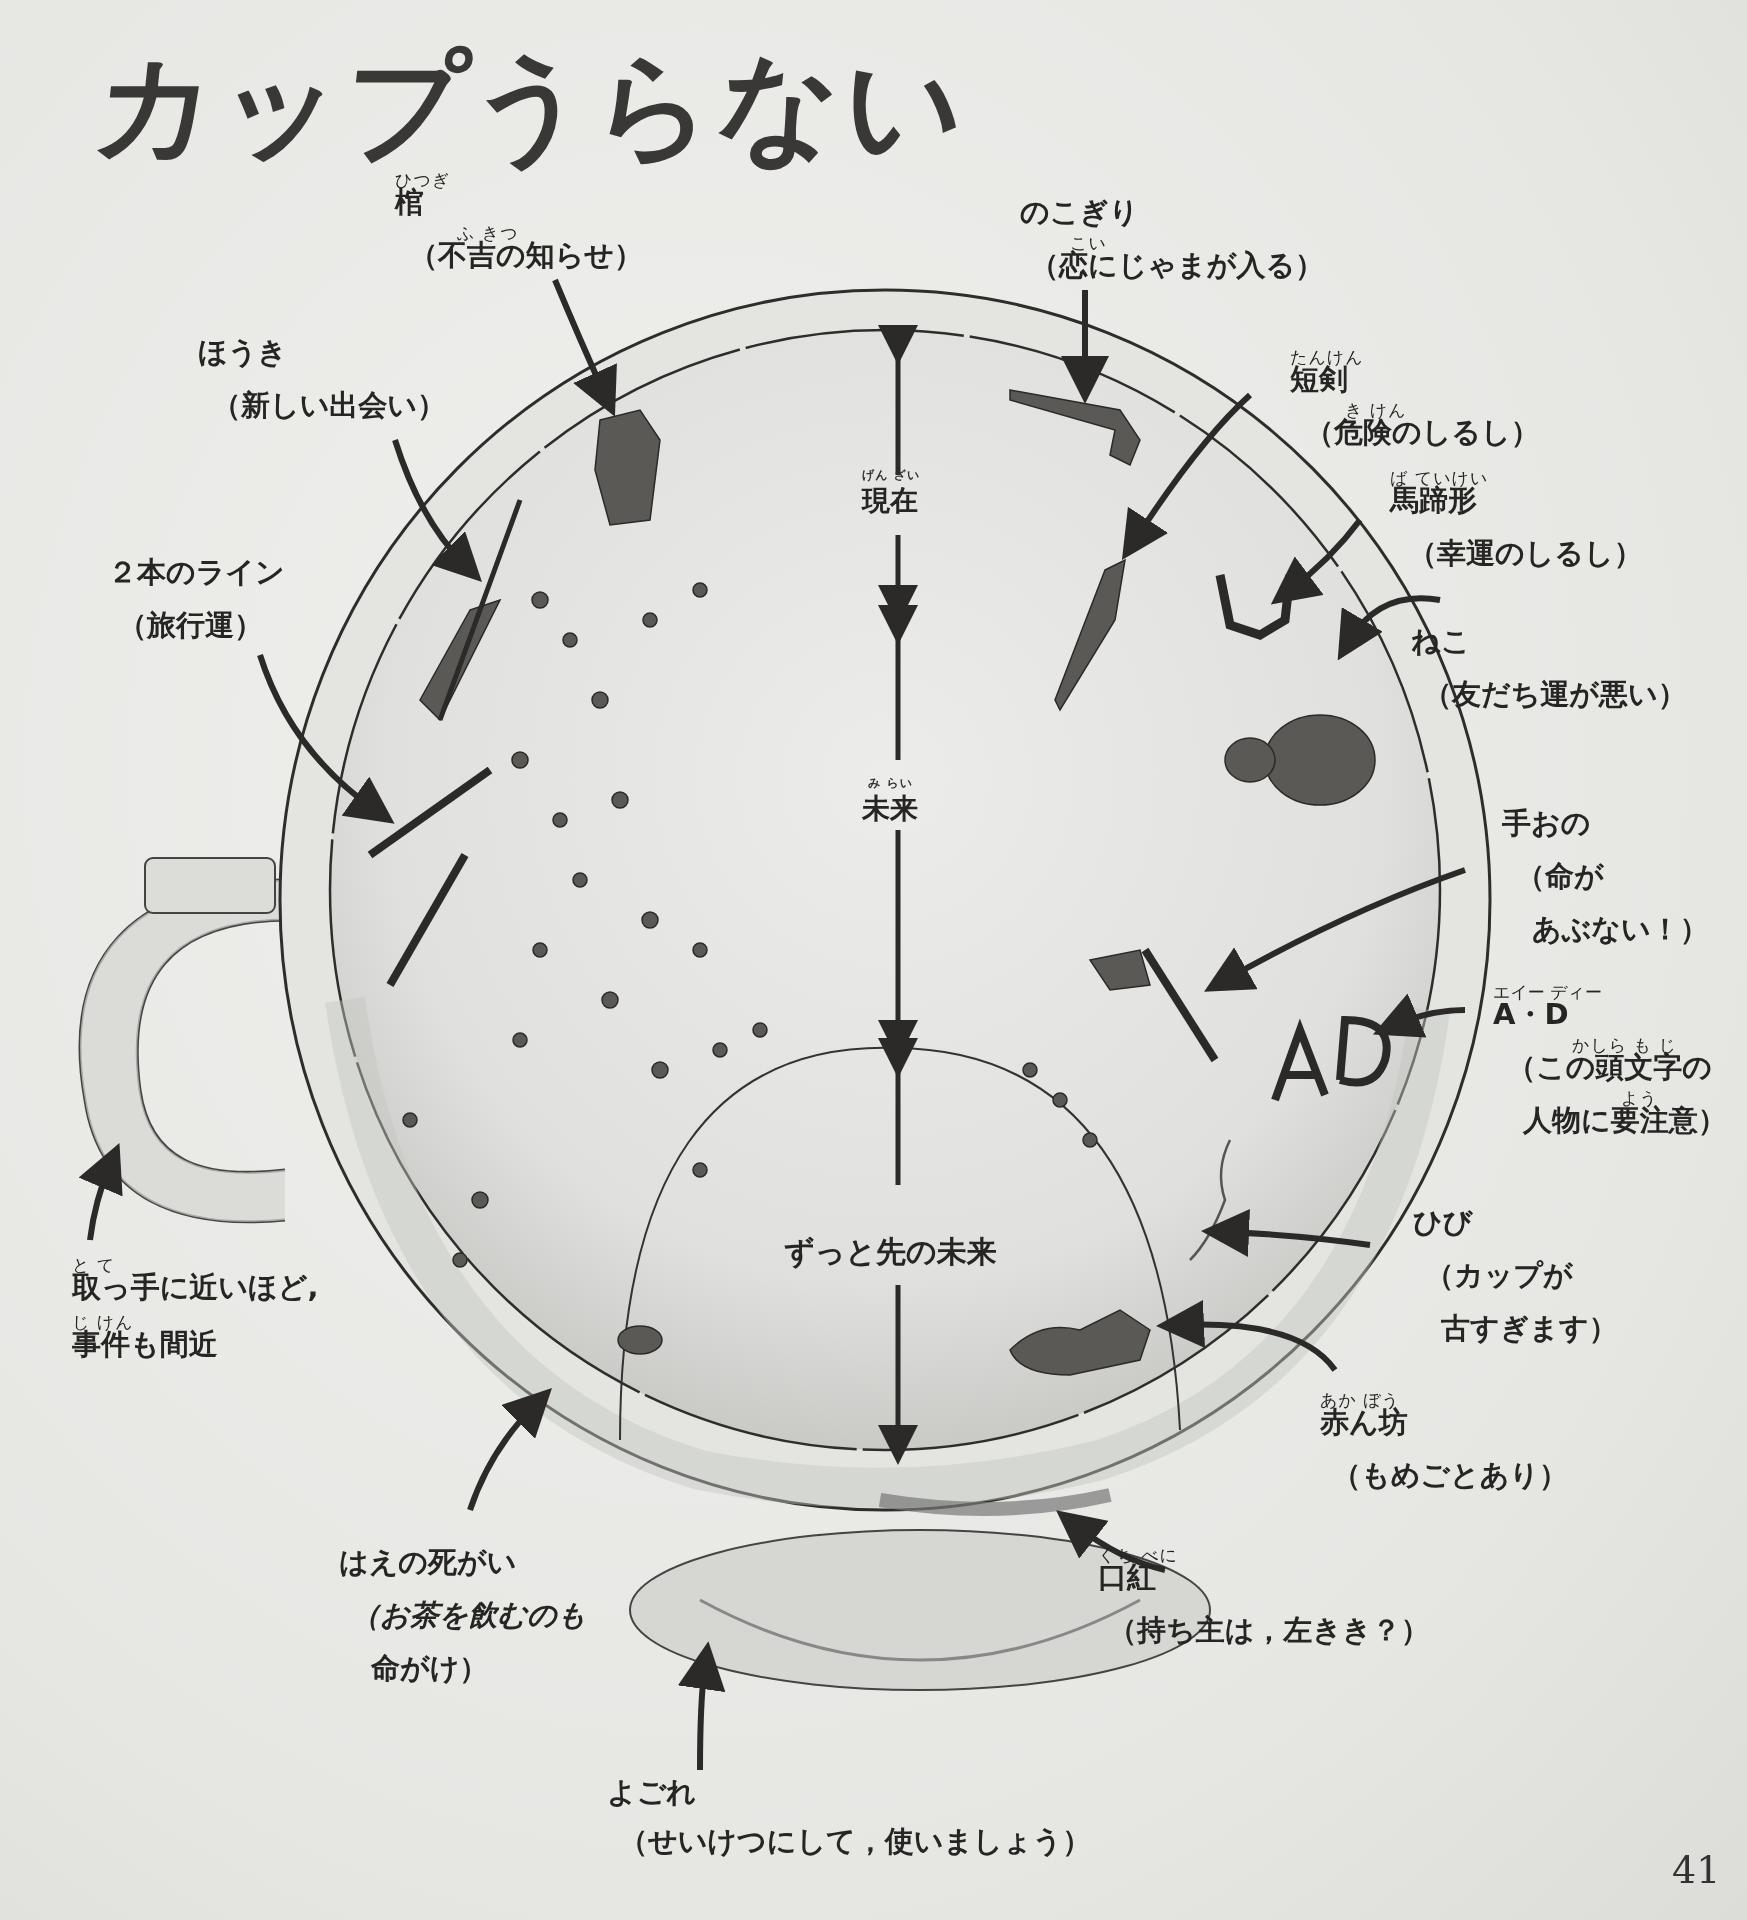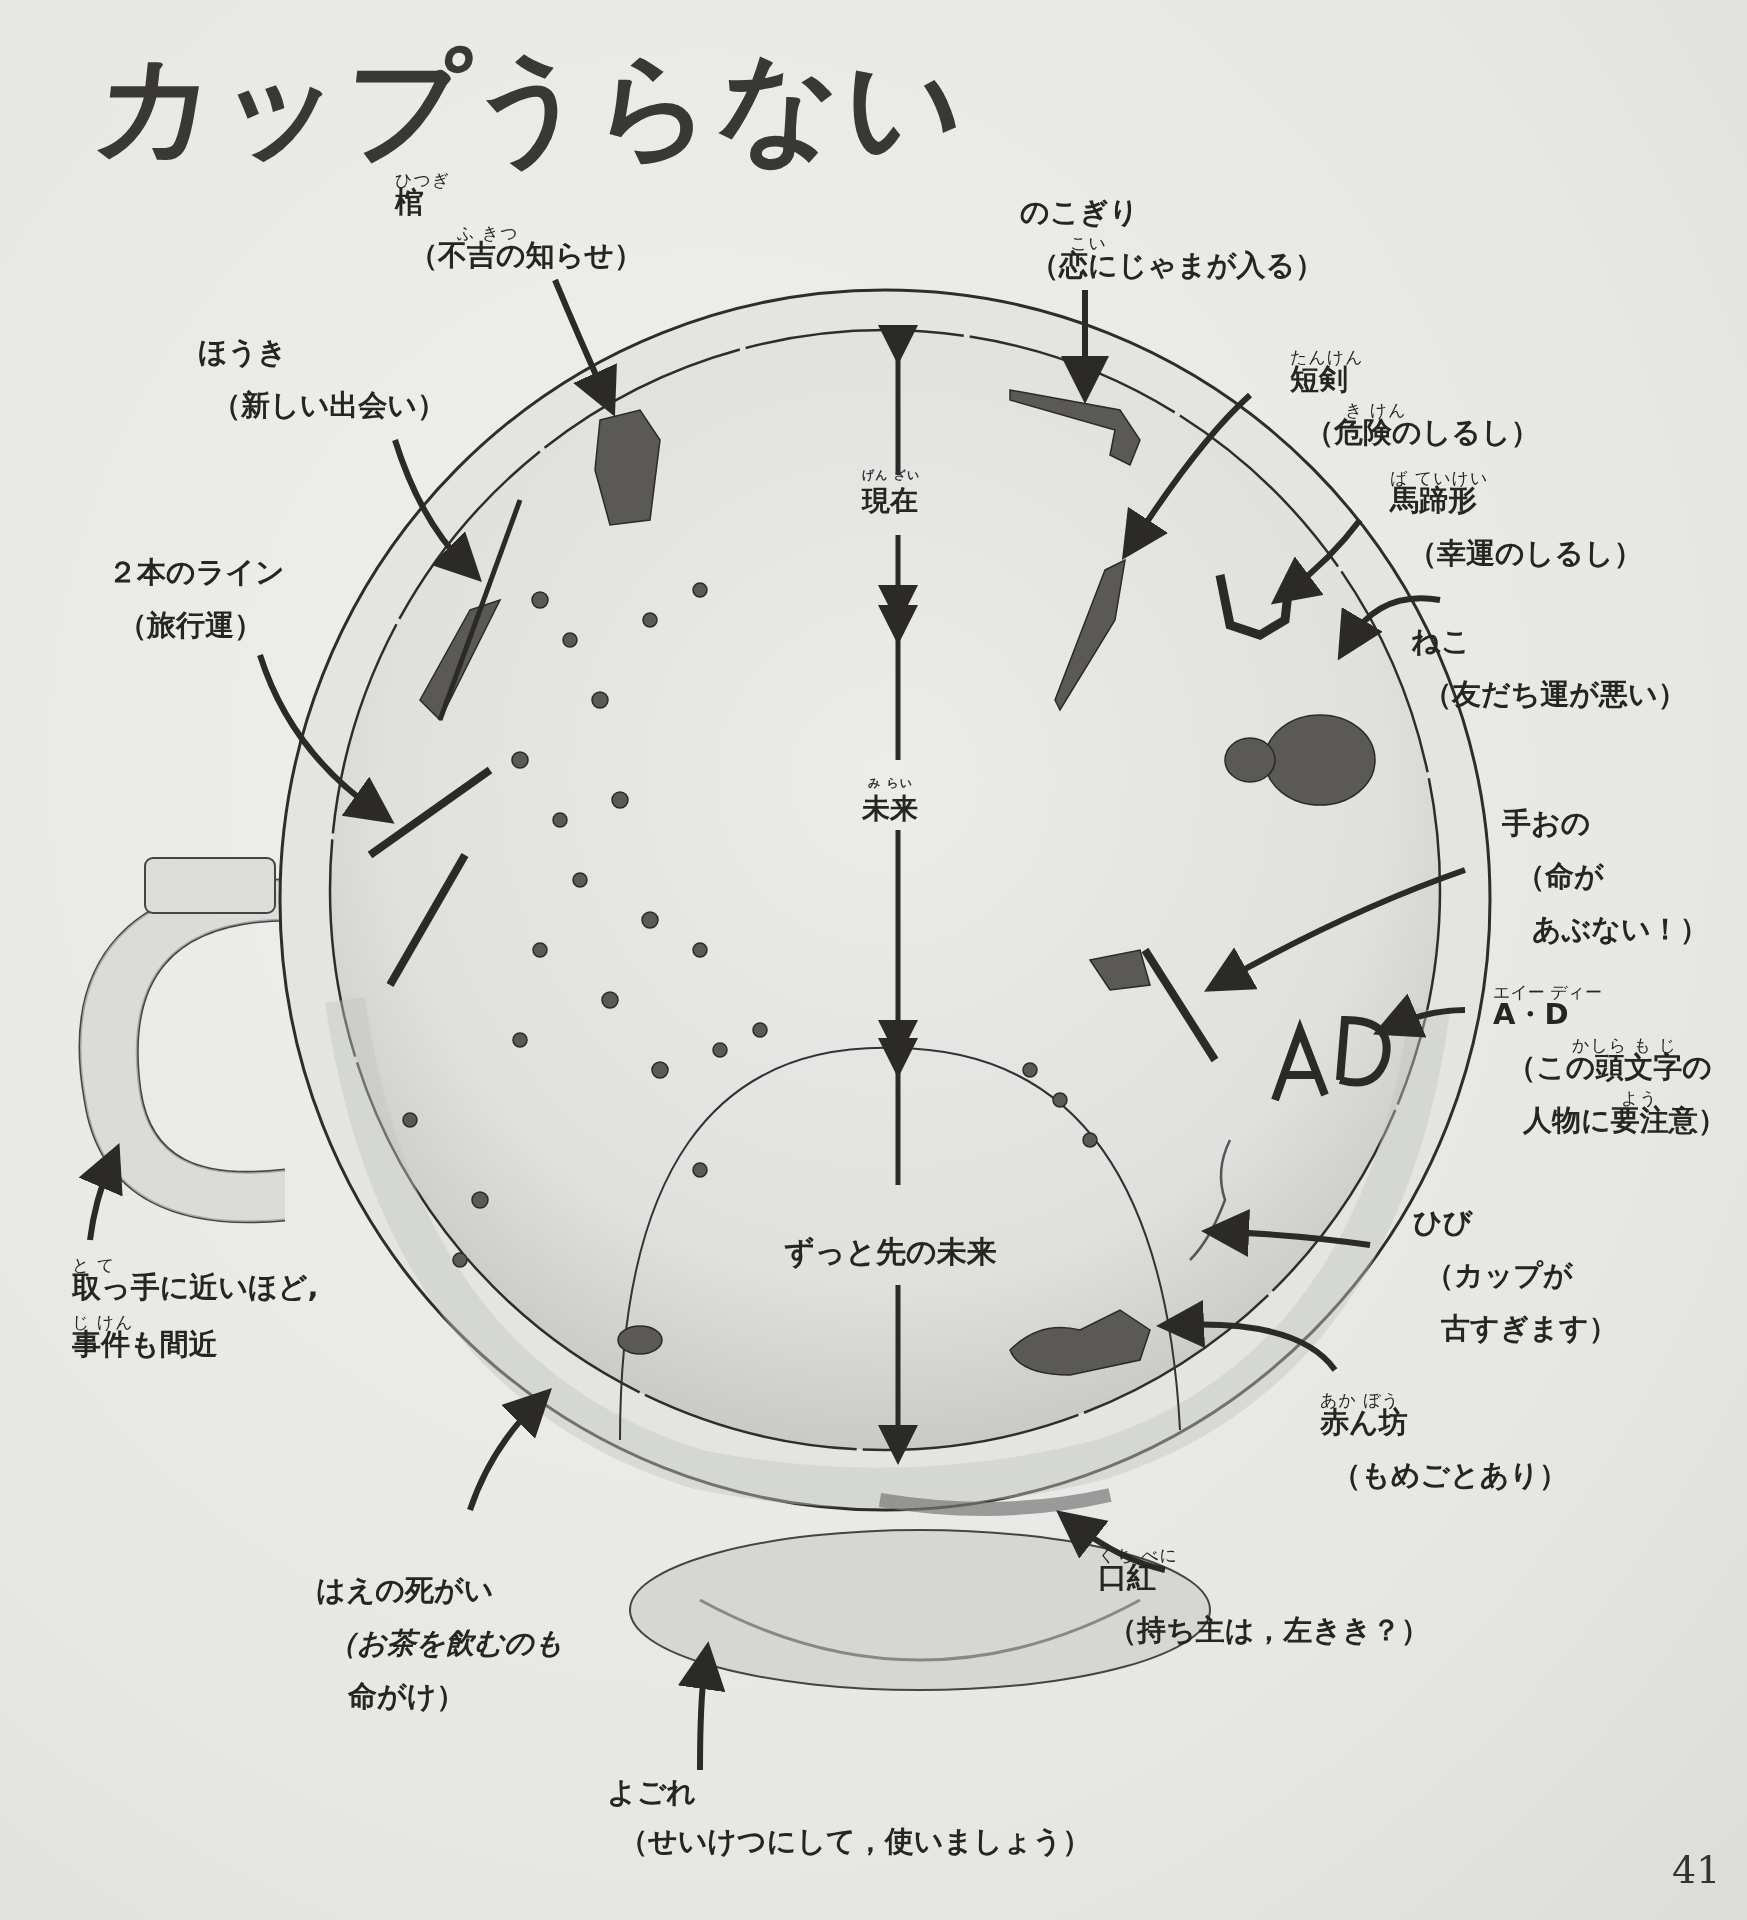--- a/index.html
+++ b/index.html
@@ -238,21 +238,21 @@
 <div class="label" style="left:1320px;top:1405px;">
   <span class="rb"><span class="rt">あか  ぼう</span><span>赤ん坊</span></span>
   <span class="sub" style="margin-left:12px;">（もめごとあり）</span>
 </div>
 
 <div class="label" style="left:1098px;top:1560px;">
   <span class="rb"><span class="rt">くち べに</span><span>口紅</span></span>
   <span class="sub" style="margin-left:10px;">（持ち主は，左きき？）</span>
 </div>
 
-<div class="label" style="left:316px;top:1545px;margin-top:28px;">
+<div class="label" style="left:339px;top:1545px;">
   <span>はえの死がい</span>
   <span class="sub" style="margin-left:12px;font-style:italic;">（お茶を飲むのも</span>
   <span class="sub" style="margin-left:32px;">命がけ）</span>
 </div>
 
 <div class="label" style="left:607px;top:1775px;">
   <span>よごれ</span>
   <span class="sub" style="margin-left:12px;margin-top:14px;">（せいけつにして，使いましょう）</span>
 </div>
 

